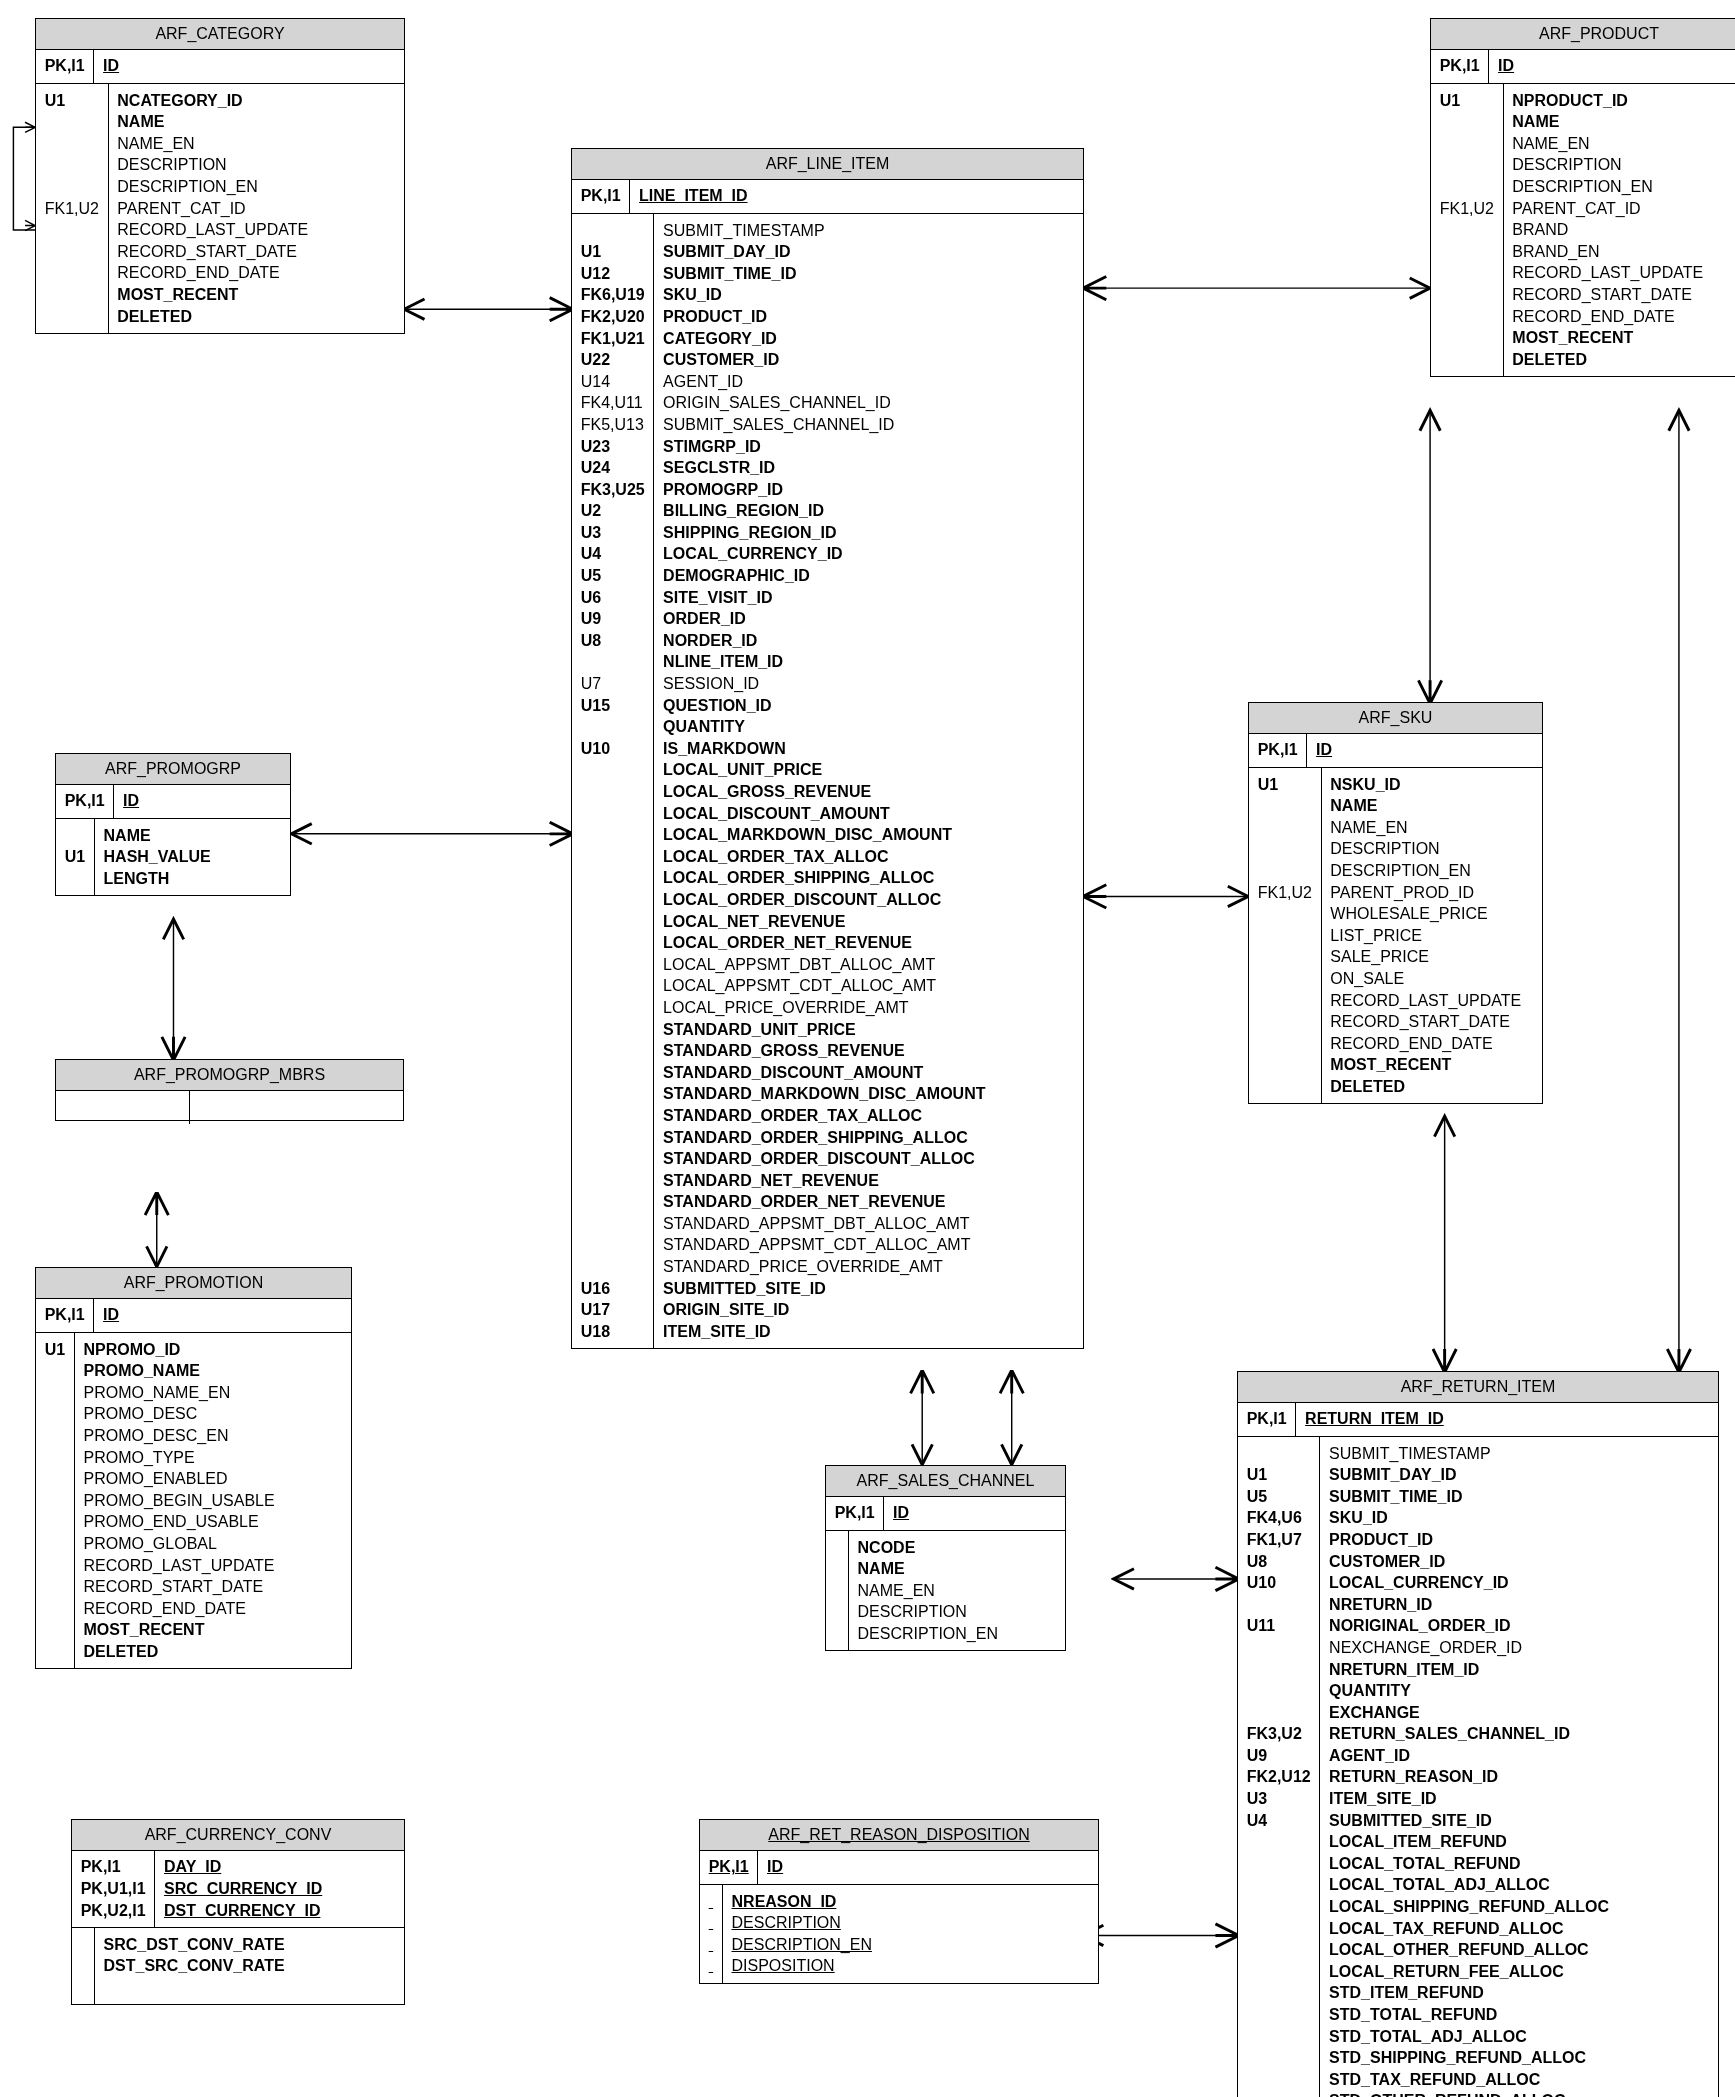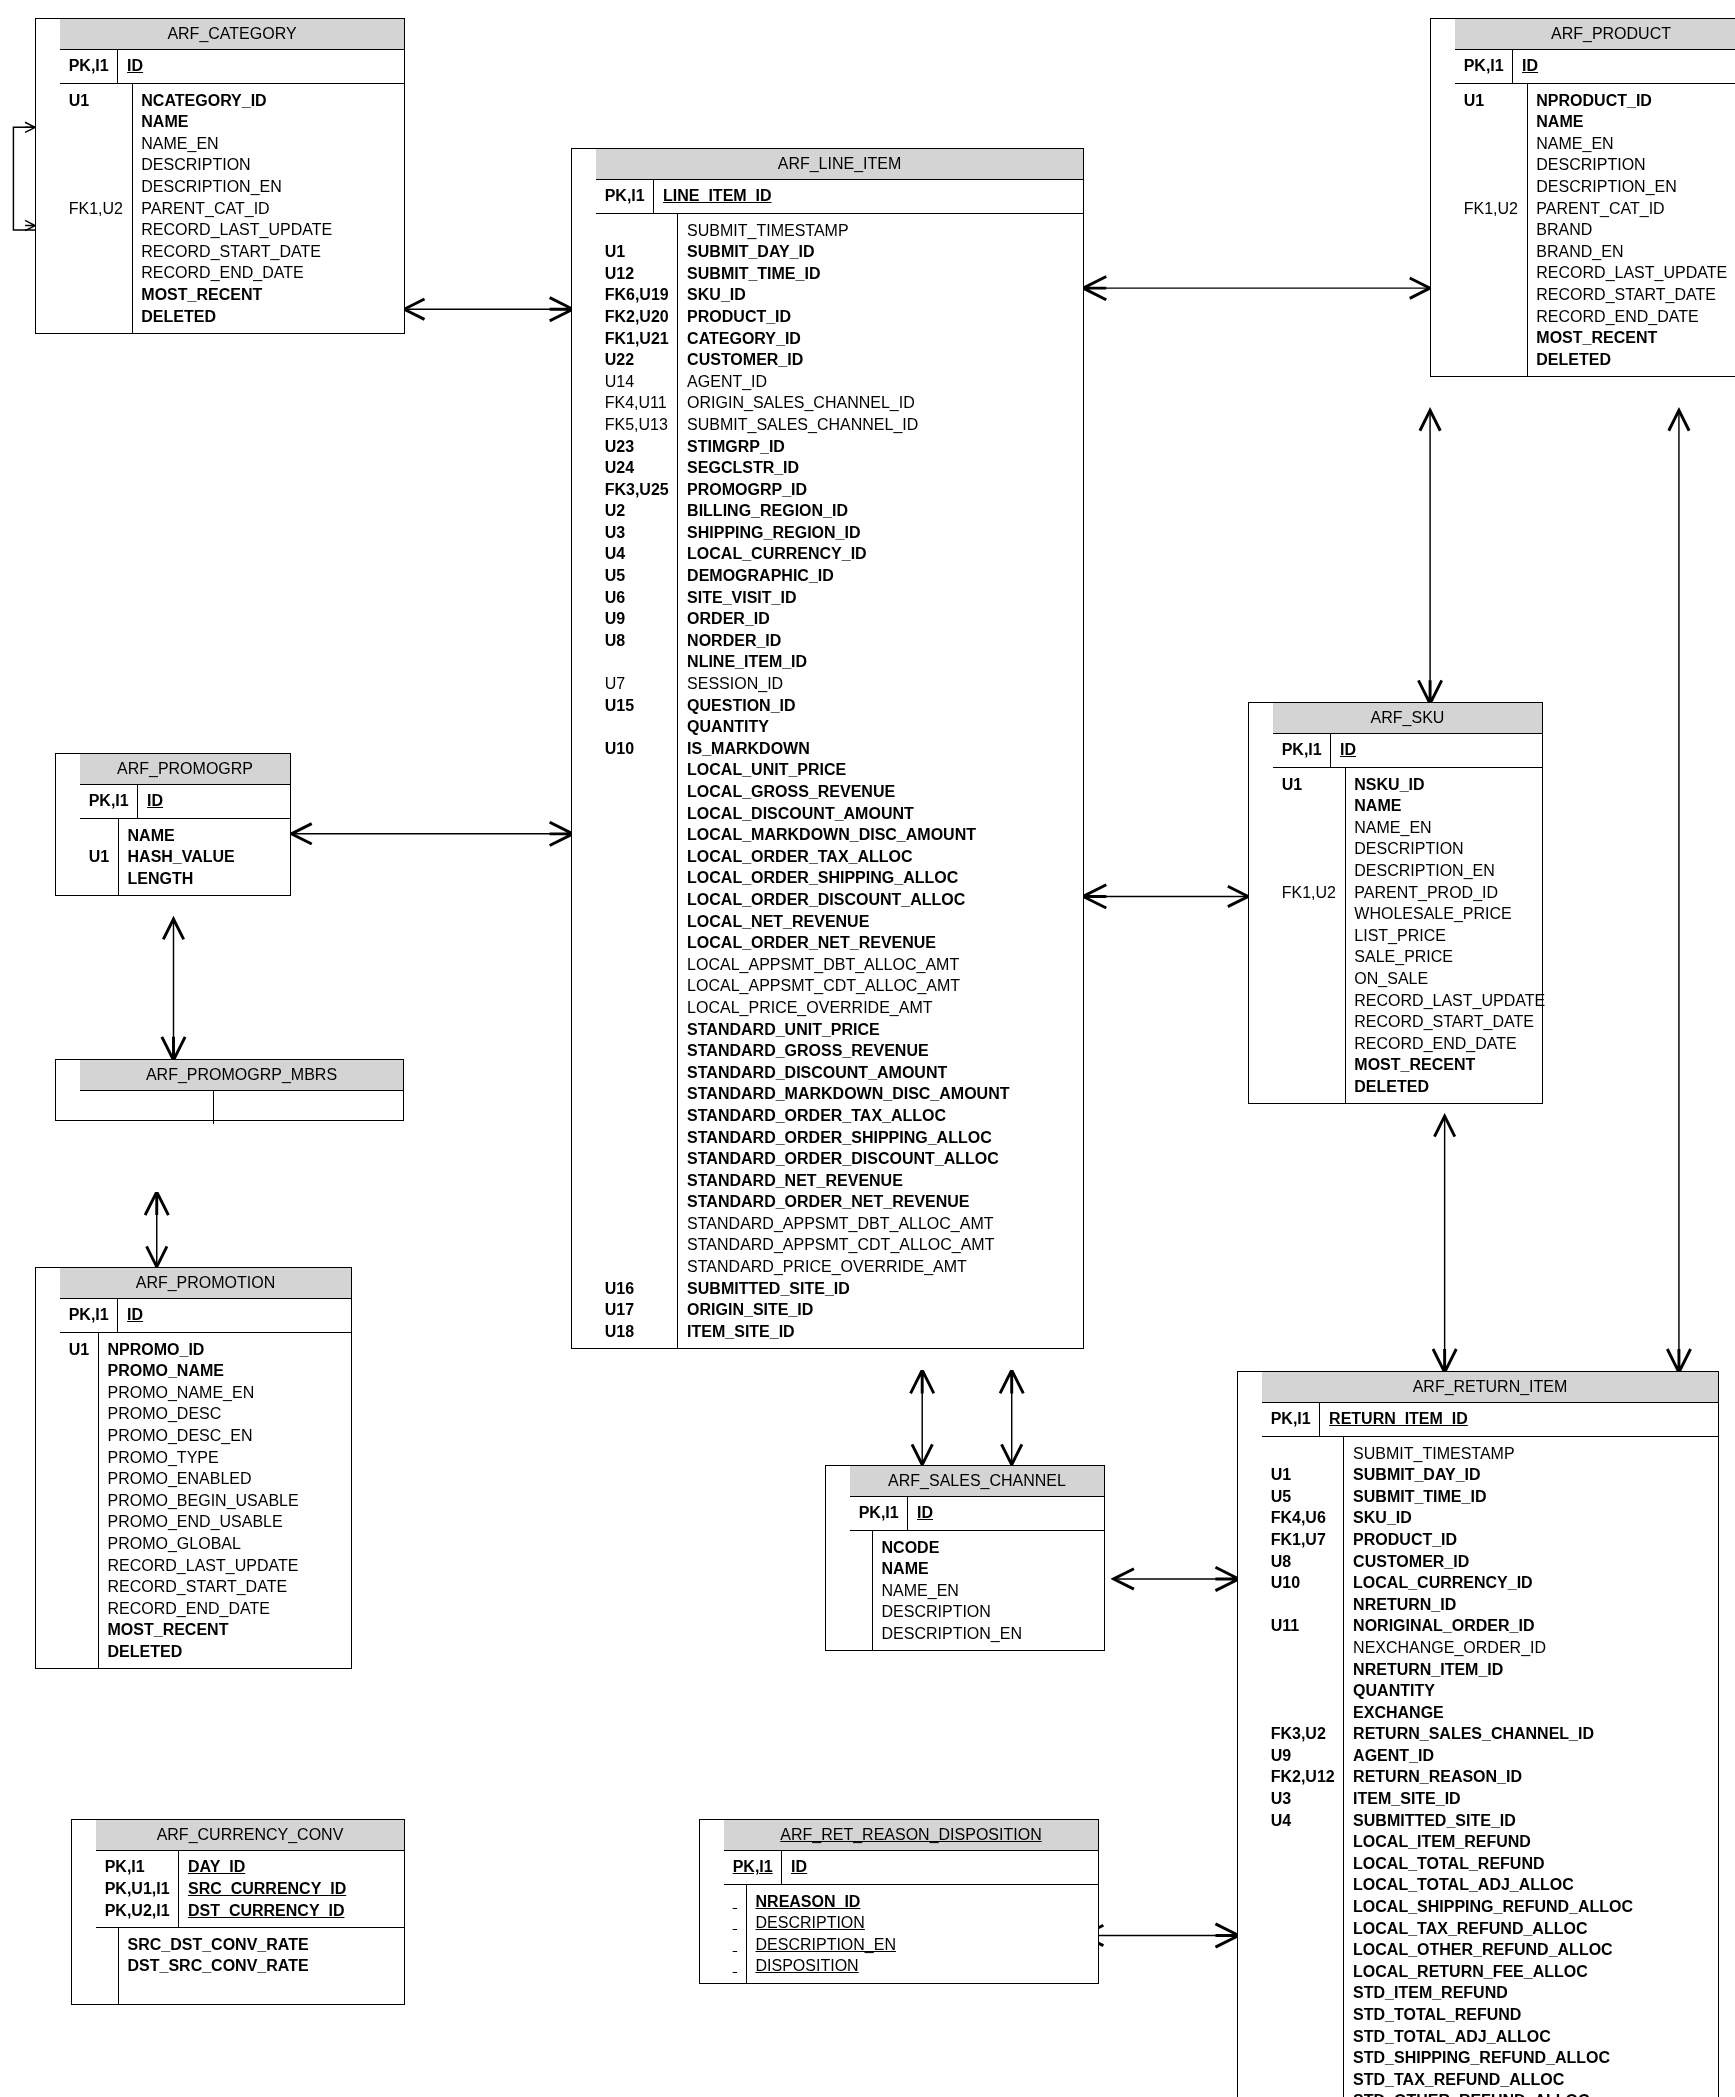--- a/index.html
+++ b/index.html
@@ -12,21 +12,20 @@
   #canvas {
     position: relative;
     width: 1736px;
     height: 2097px;
   }
   .entity {
     position: absolute;
     background: #fff;
     border: 1.5px solid #000;
     box-sizing: border-box;
-    padding-left: 24px;
   }
   .ent-title {
     background: #d4d4d4;
     text-align: center;
     padding: 5.8px 2.9px;
     border-bottom: 1.5px solid #000;
     font-weight: normal;
     font-size: 16px;
   }
   .ent-row {
@@ -508,21 +507,21 @@
                 <span class="attr">RECORD_END_DATE</span>
                 <span class="attr b">MOST_RECENT</span>
                 <span class="attr b">DELETED</span>
               </td>
   </tr>
           </tbody>
         </table>
       </div>
 </div>
 
-<div class="entity" style="left:825px; top:1465px; width:280px;">
+<div class="entity" style="left:825px; top:1465px; width:241px;">
   <div class="ent-title">ARF_SALES_CHANNEL</div>
   <div class="ent-row">
         <table>
           <tbody>
             <tr>
     <td class="keycol"><span>PK,I1</span></td>
     <td class="namecol">
                 <span class="attr b u">ID</span>
               </td>
   </tr>

